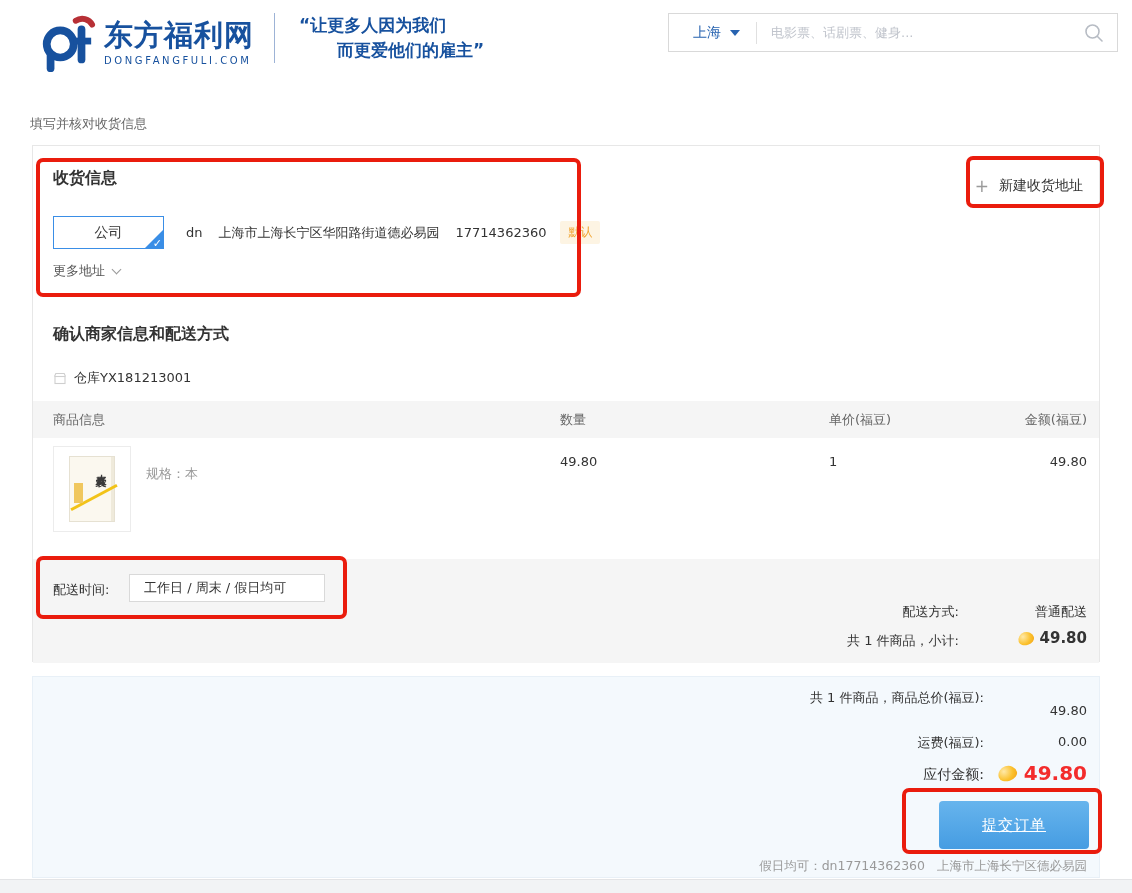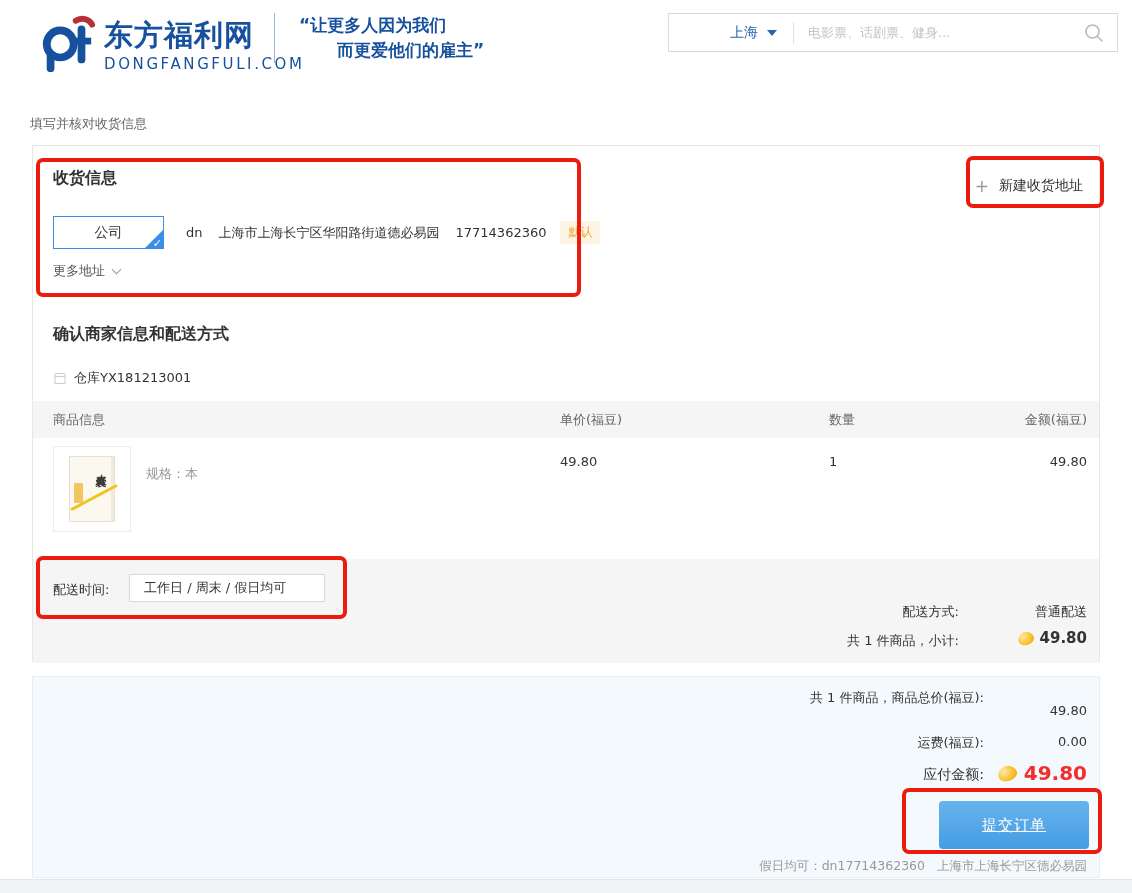--- a/index.html
+++ b/index.html
@@ -6,26 +6,26 @@
   html,body { background:#fff; }
   body { font-family:"DejaVu Sans","Liberation Sans",sans-serif; }
   #page { position:relative; width:1132px; height:893px; background:#fff; overflow:hidden; }
 
   
   .header { position:absolute; left:0; top:0; width:1132px; height:90px; background:#fff;margin-left:8px; }
   .logo { position:absolute; left:30px; top:14px; display:flex; align-items:flex-start; cursor:pointer; }
   .logo-icon { width:58px; height:58px; }
   .brand { margin-left:8px; padding-top:4px; }
   .brand-cn { font-size:29px; font-weight:bold; color:#17519e; letter-spacing:1px; line-height:34px; }
-  .brand-en { font-size:15px; color:#17519e; letter-spacing:2.6px; margin-top:3px; }
+  .brand-en { font-size:10px; color:#17519e; letter-spacing:2.6px; margin-top:3px; }
   .header-divider { position:absolute; left:266px; top:13px; width:1px; height:50px; background:#9db3d6; }
   .slogan { position:absolute; left:291px; top:13px; color:#17519e; font-size:17px; font-weight:bold; line-height:25px; }
   .slogan-l2 { padding-left:38px; }
 
-  .search-box { position:absolute; left:660px; top:13px; width:450px; height:39px; border:1px solid #d9d9d9; background:#fff; display:flex; align-items:center;padding-left:37px; }
+  .search-box { position:absolute; left:660px; top:13px; width:450px; height:39px; border:1px solid #d9d9d9; background:#fff; display:flex; align-items:center; }
   .city { display:flex; align-items:center; padding:0 16px 0 24px; cursor:pointer; }
   .city-label { color:#2763b0; font-size:14px; }
   .city-caret { width:0; height:0; border-left:5px solid transparent; border-right:5px solid transparent; border-top:6px solid #2763b0; margin-left:9px; }
   .search-divider { width:1px; height:22px; background:#e0e0e0; }
   .search-input { flex:1; border:none; outline:none; padding-left:14px; font-size:13px; color:#333; background:transparent; font-family:inherit; }
   .search-input::placeholder { color:#c0c4cc; }
   .search-icon { width:22px; height:22px; margin-right:12px; cursor:pointer; flex:0 0 auto; }
 
   
   .step-title { position:absolute; left:30px; top:115px; font-size:13px; color:#666; }
@@ -175,22 +175,22 @@
     <div class="warehouse-row">
       <svg class="shop-icon" viewBox="0 0 14 13">
         <path d="M1.5 4.5 L2.8 1.5 H11.2 L12.5 4.5" fill="none" stroke="#cfcfcf" stroke-width="1.1"></path>
         <rect x="2" y="4.5" width="10" height="7" fill="none" stroke="#cfcfcf" stroke-width="1.1"></rect>
       </svg>
       <span class="warehouse-label">仓库YX181213001</span>
     </div>
 
     <div class="table-head grid-row">
       <div class="th">商品信息</div>
+      <div class="th">数量</div>
       <div class="th">单价(福豆)</div>
-      <div class="th">数量</div>
       <div class="th th-amount">金额(福豆)</div>
     </div>
 
     <div class="product-row grid-row">
       <div class="prod-cell">
         <div class="thumb">
           <div class="book">
             <span class="book-title-vert">皮囊</span>
             <span class="book-ribbon"></span>
             <span class="book-label"></span>

